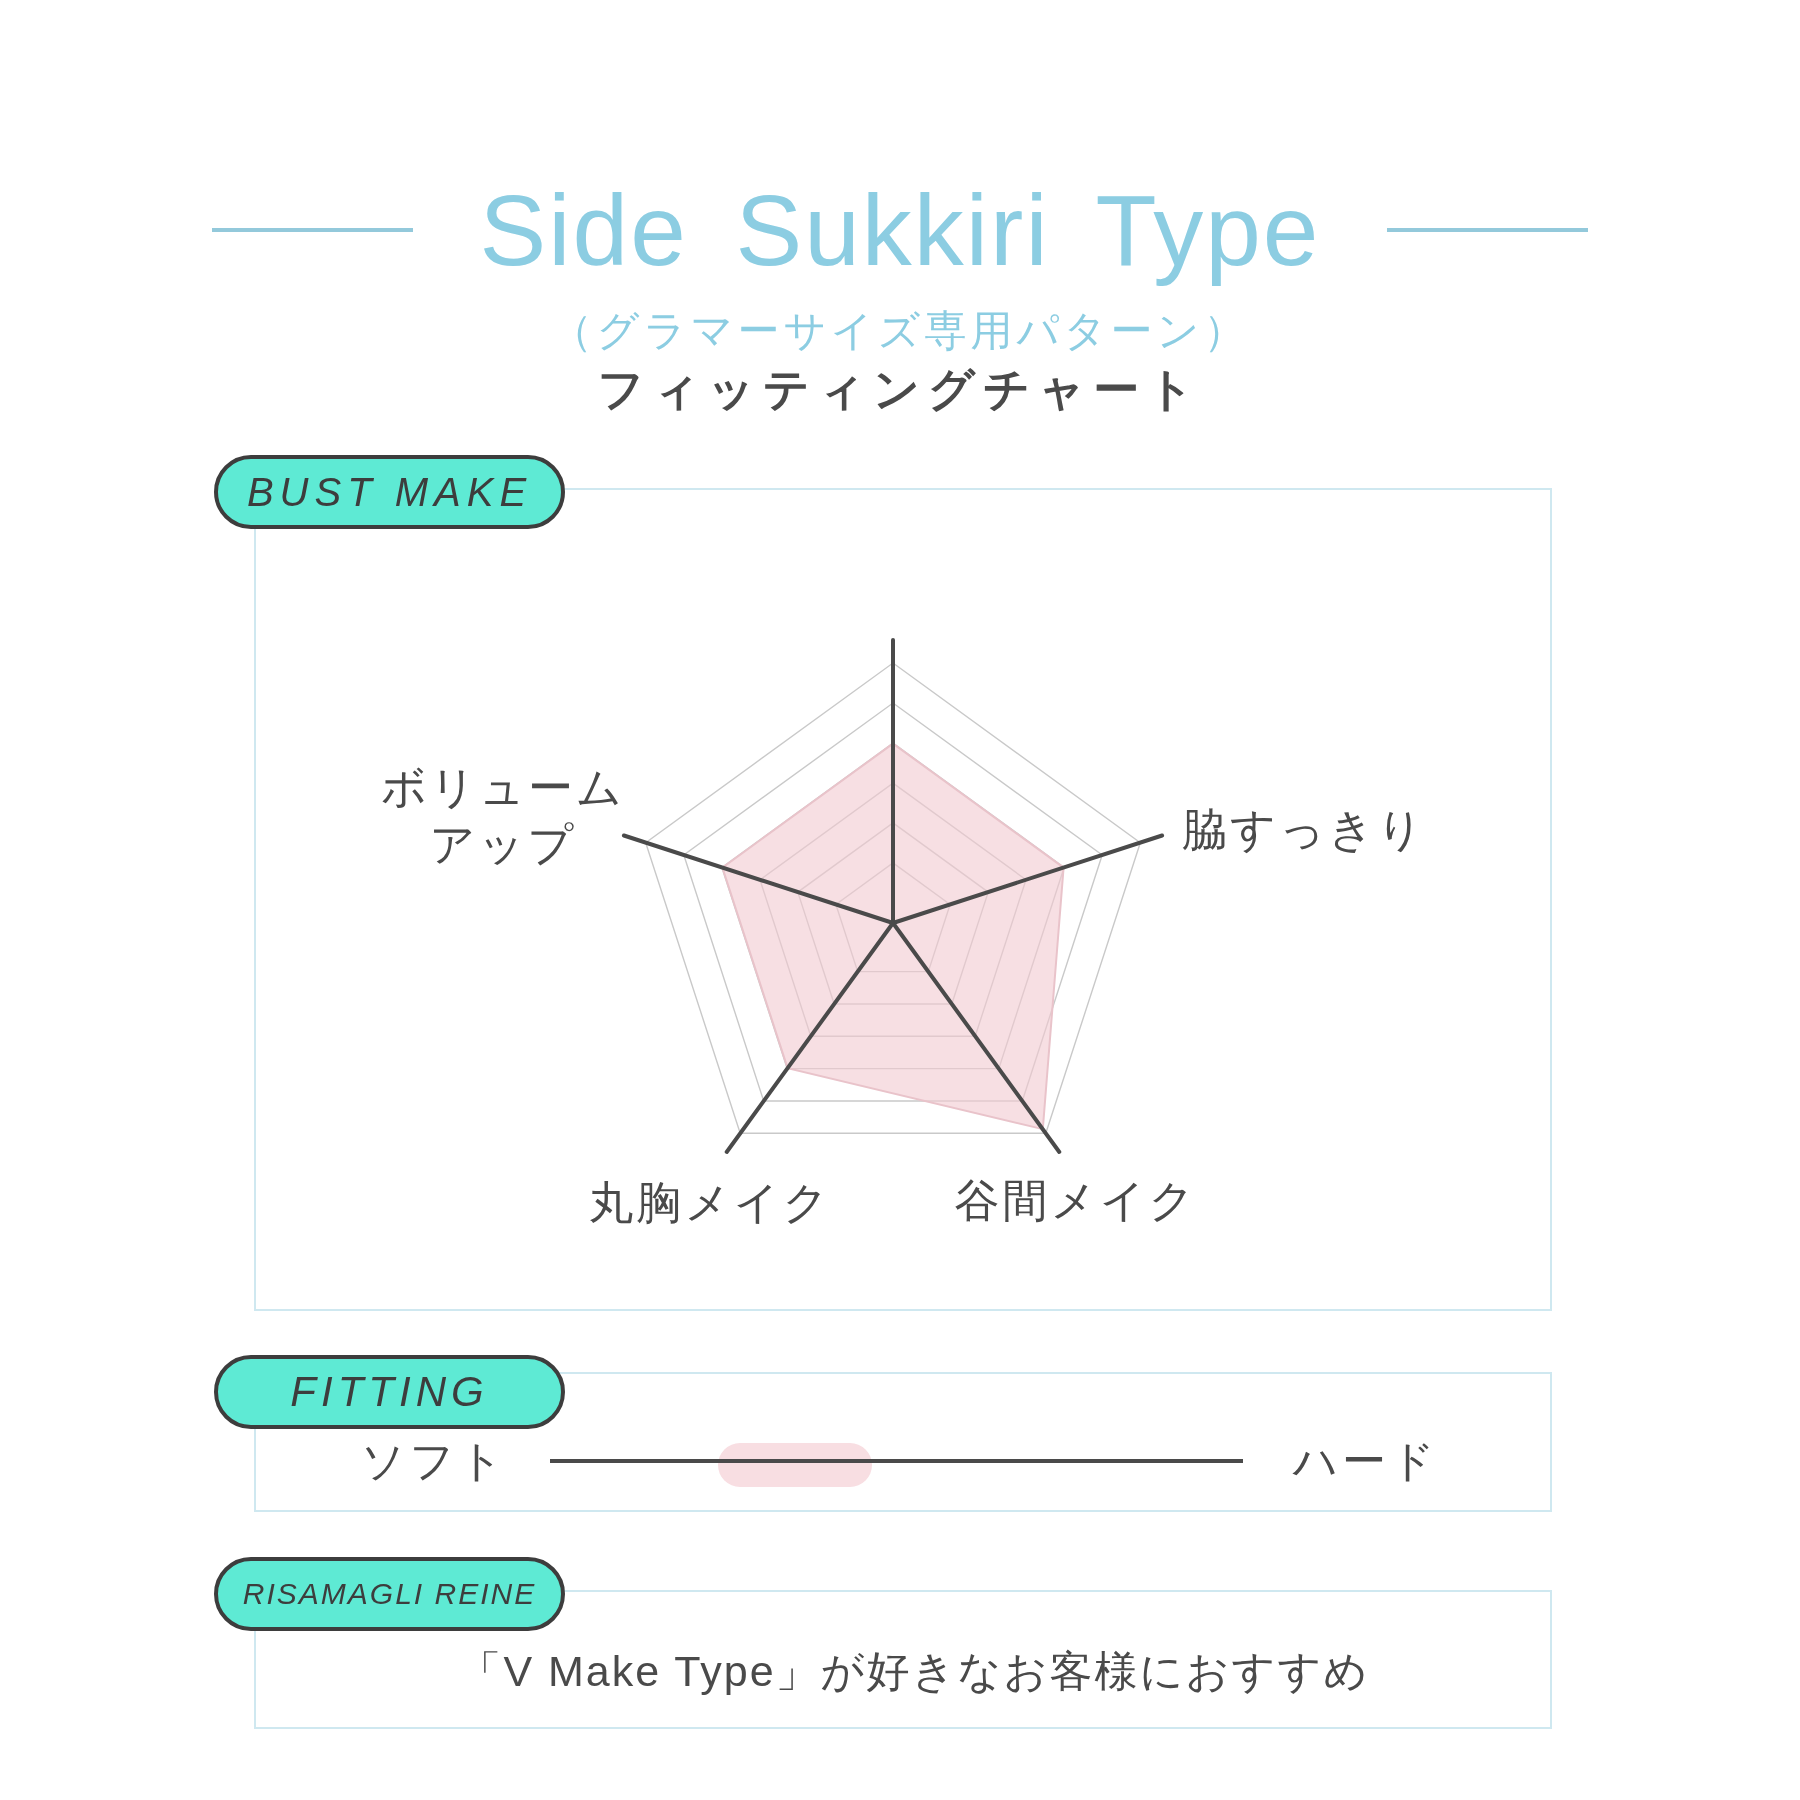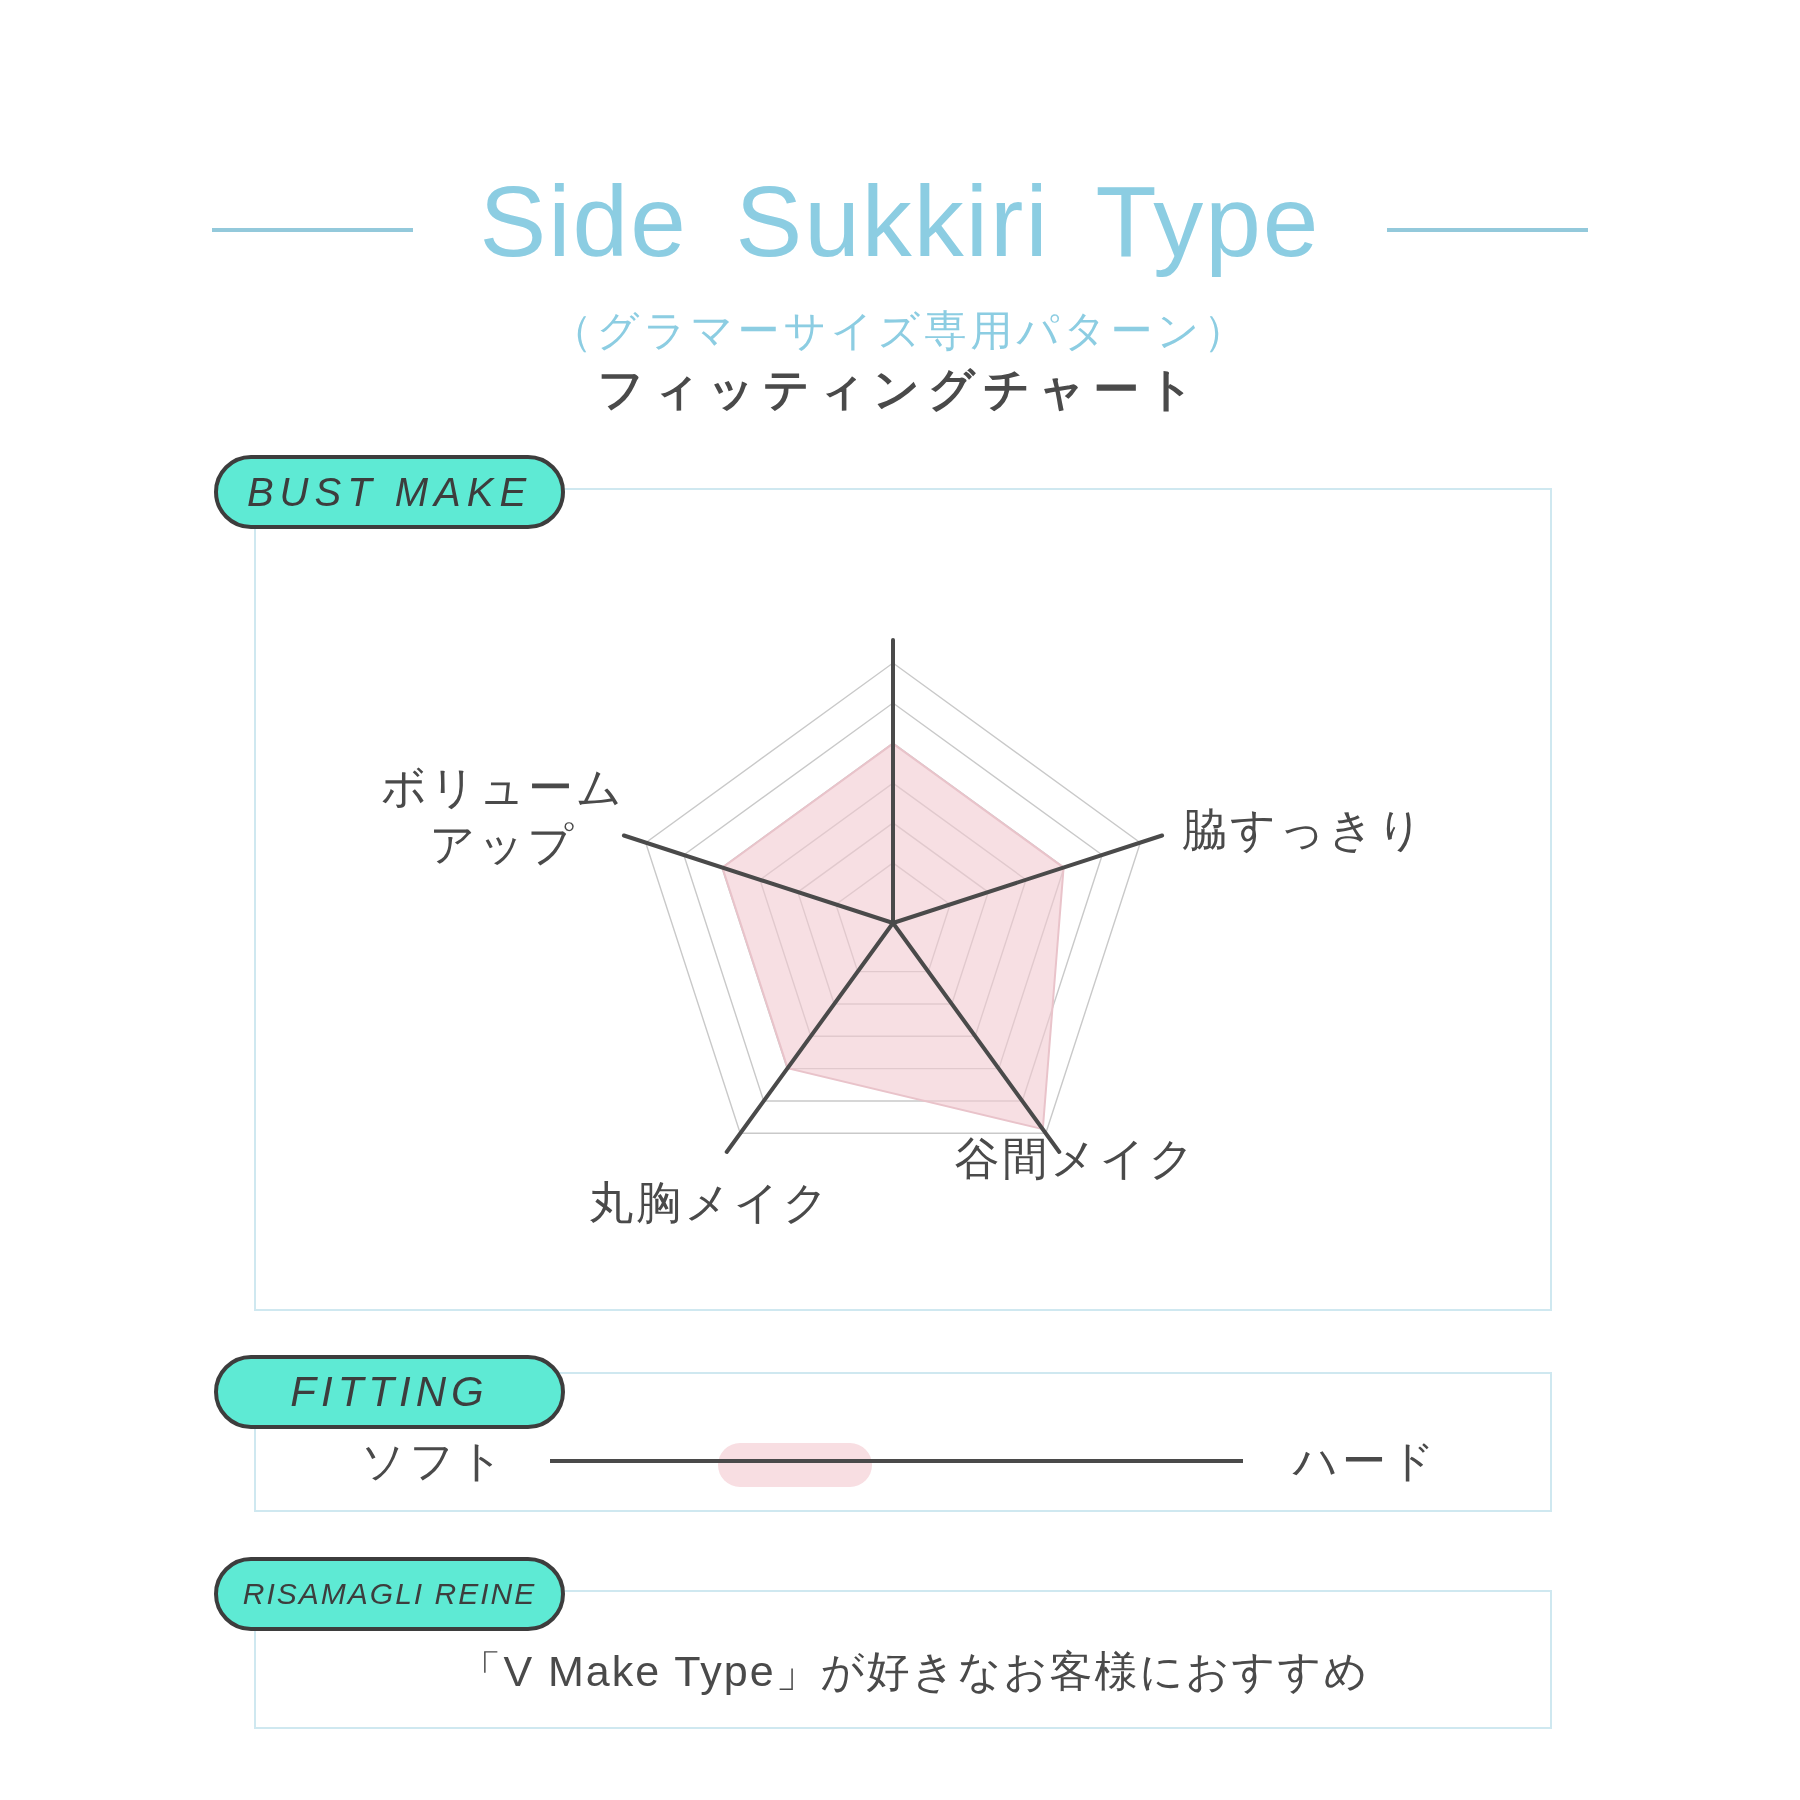--- a/index.html
+++ b/index.html
@@ -10,21 +10,21 @@
   .abs { position:absolute; }
   .cxy { transform:translate(-50%,-50%); }
 
   
   .brand {
     left:900px; top:124px; font-family:"DejaVu Serif","Liberation Serif",serif;
     font-style:italic; font-size:56px; letter-spacing:3px; color:var(--accent-blue);
     white-space:nowrap;
   }
   .page-title {
-    left:900px; top:221px; font-size:100px; font-weight:200; letter-spacing:2px;
+    left:900px; top:230px; font-size:100px; font-weight:200; letter-spacing:2px;
     word-spacing:18px; color:var(--accent-blue); white-space:nowrap; margin:0;
   }
   .title-dash { width:201px; height:4px; background:var(--dash-blue); top:228px; }
   .title-dash.left  { left:212px; }
   .title-dash.right { left:1387px; }
   .subtitle {
     left:900px; top:322px; font-size:42px; letter-spacing:4px;
     color:var(--accent-blue); white-space:nowrap;margin-top:9px;
   }
   .chart-heading {
@@ -55,21 +55,21 @@
   .data-poly { stroke:var(--pink-edge); stroke-width:2; }
 
   .radar-label {
     z-index:2; font-size:45px; letter-spacing:3px; color:var(--text-dark);
     text-align:center; white-space:nowrap;
   }
   #label-pushup { left:897px;  top:600px; }
   #label-waki   { left:1304px; top:830px; }
   #label-volume { left:503px;  top:816px; width:250px; white-space:normal; line-height:57px; }
   #label-maru   { left:710px;  top:1203px; }
-  #label-tanima { left:1076px; top:1159px; }
+  #label-tanima { left:1076px; top:1201px; }
 
   
   .fit-label { z-index:2; font-size:44px; letter-spacing:4px; color:var(--text-dark); white-space:nowrap; }
   #fit-soft { left:434px;  top:1461px; }
   #fit-hard { left:1366px; top:1461px; }
   #fit-marker {
     top:1443px; width:154px; height:44px; border-radius:22px;
     background:var(--pink-marker); z-index:2;
   }
   #fit-line { left:550px; top:1459px; width:693px; height:4px; background:var(--text-dark); z-index:3; }

